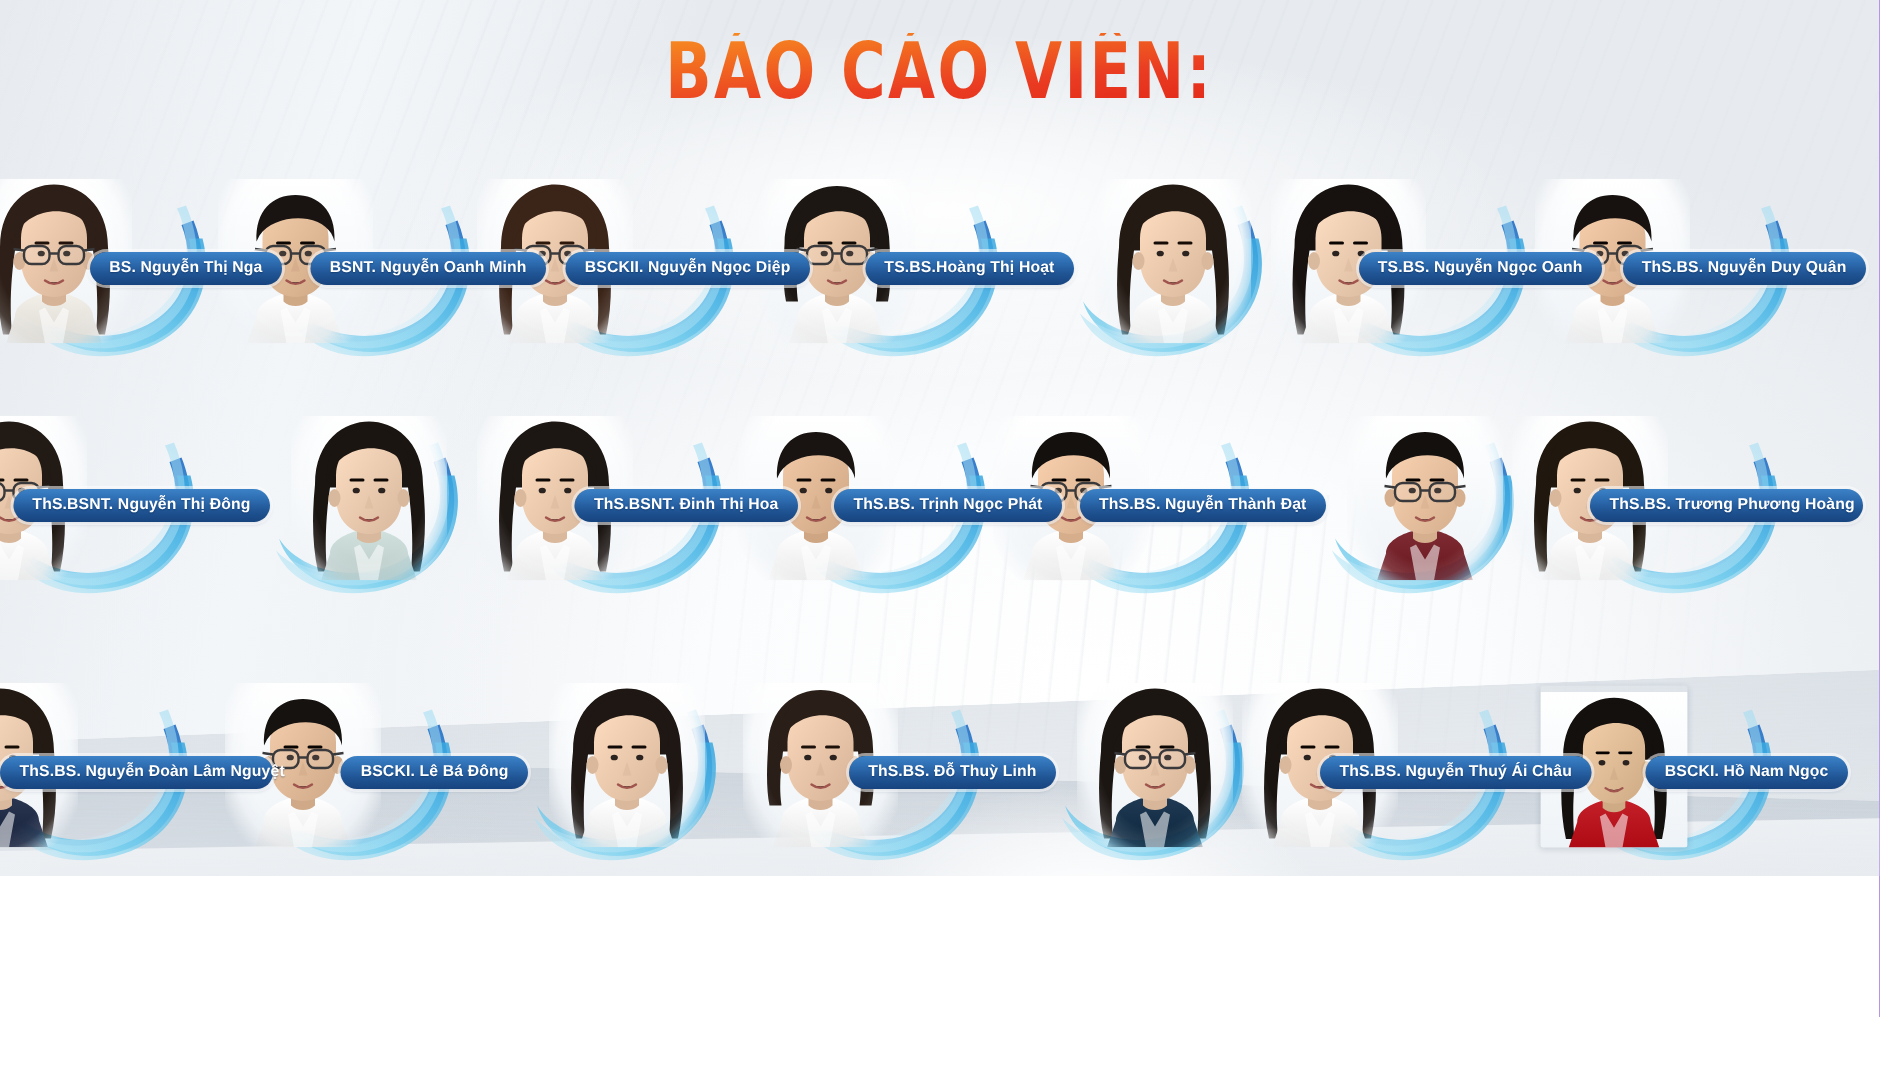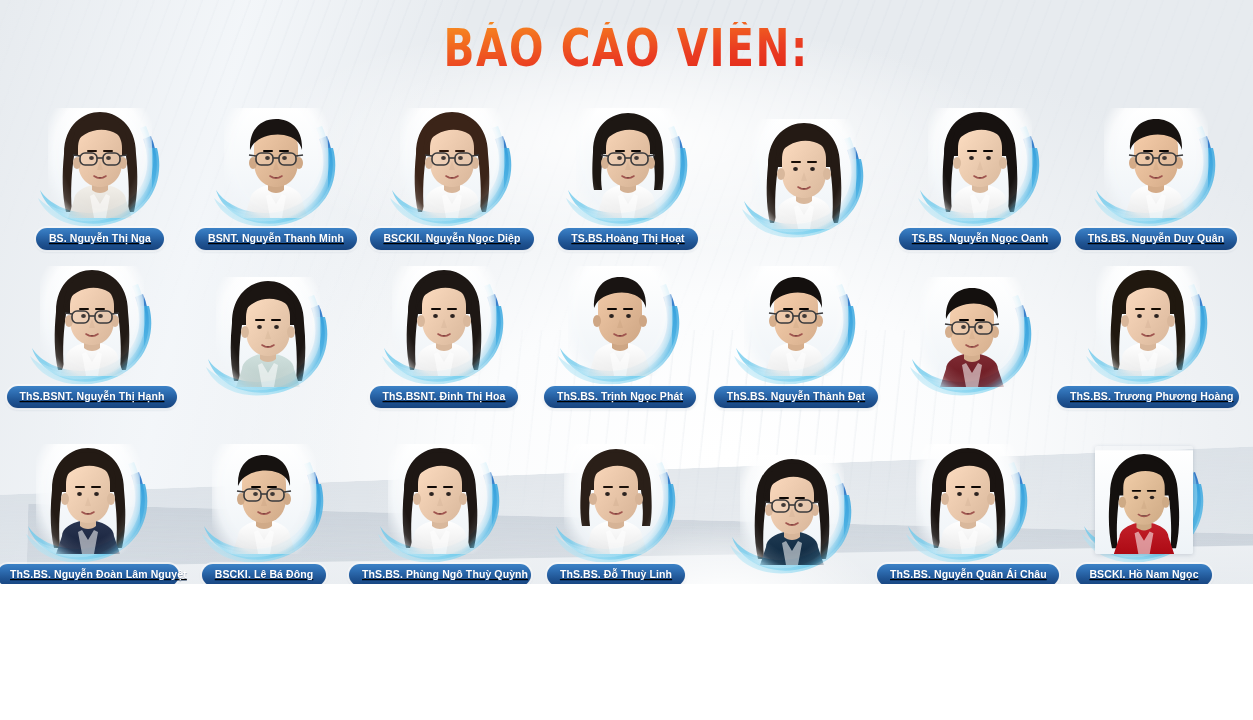--- a/index.html
+++ b/index.html
@@ -142,25 +142,23 @@
   }
   .row-1 { padding-left: 12px; }
   .row-2 { padding-left: 4px; }
   .row-3 { padding-left: 0px; margin-top: 20px; }
   .row-4 { padding-left: 12px; }
 
   .person {
     width: 176px;
     position: relative;
     display: flex;
-    flex-direction: column;
     align-items: center;
-    justify-content: center;
+    justify-content: space-between;
     height: 100%;
-    text-decoration: underline;
   }
 
   
   .portrait {
     position: relative;
     width: 132px;
     height: 116px;
     margin-bottom: 4px;
   }
 
@@ -370,21 +368,21 @@
     <g stroke="#3a3a3c" stroke-width="1.6" fill="rgba(255,255,255,.10)">
       <rect x="32" y="45" width="17" height="12" rx="5"></rect>
       <rect x="55" y="45" width="17" height="12" rx="5"></rect>
       <line x1="49" y1="50" x2="55" y2="50"></line>
       <line x1="32" y1="48" x2="25" y2="47"></line>
       <line x1="72" y1="48" x2="79" y2="47"></line>
     </g>
     <path d="M46 86 L52 96 L58 86 L62 88 L58 110 L46 110 L42 88 Z" fill="#ffffff" opacity=".55"></path>
   </svg></div>
           </div>
-          <div class="pill">BSNT. Nguyễn Thanh Minh</div>
+          <div class="pill">BSNT. Nguyễn Oanh Minh</div>
         </div>
         <div class="person">
           <div class="portrait">
   <svg class="swoosh" viewBox="0 0 140 118">
     <defs>
       <linearGradient id="swg2a" x1="1" y1="0" x2="0.1" y2="1">
         <stop offset="0%" stop-color="#2b6fc4" stop-opacity="0.95"></stop>
         <stop offset="40%" stop-color="#3aa8e0" stop-opacity="0.9"></stop>
         <stop offset="100%" stop-color="#7fd4f0" stop-opacity="0.75"></stop>
       </linearGradient>
@@ -783,21 +781,21 @@
     <g stroke="#3a3a3c" stroke-width="1.6" fill="rgba(255,255,255,.10)">
       <rect x="32" y="45" width="17" height="12" rx="5"></rect>
       <rect x="55" y="45" width="17" height="12" rx="5"></rect>
       <line x1="49" y1="50" x2="55" y2="50"></line>
       <line x1="32" y1="48" x2="25" y2="47"></line>
       <line x1="72" y1="48" x2="79" y2="47"></line>
     </g>
     <path d="M46 86 L52 96 L58 86 L62 88 L58 110 L46 110 L42 88 Z" fill="#ffffff" opacity=".55"></path>
   </svg></div>
           </div>
-          <div class="pill">ThS.BSNT. Nguyễn Thị Hạnh</div>
+          <div class="pill">ThS.BSNT. Nguyễn Thị Đông</div>
         </div>
         <div class="person">
           <div class="portrait">
   <svg class="swoosh" viewBox="0 0 140 118">
     <defs>
       <linearGradient id="swg8a" x1="1" y1="0" x2="0.1" y2="1">
         <stop offset="0%" stop-color="#2b6fc4" stop-opacity="0.95"></stop>
         <stop offset="40%" stop-color="#3aa8e0" stop-opacity="0.9"></stop>
         <stop offset="100%" stop-color="#7fd4f0" stop-opacity="0.75"></stop>
       </linearGradient>
@@ -1380,21 +1378,20 @@
       <ellipse cx="43.5" cy="50" rx="2.4" ry="1.9"></ellipse>
       <ellipse cx="60.5" cy="50" rx="2.4" ry="1.9"></ellipse>
     </g>
     <path d="M52 53 L49 62 L55 62 Z" fill="#d9b89c" opacity=".55"></path>
     <path d="M46 68 Q52 72 58 68 Q52 70.5 46 68 Z" fill="#a9ararar"></path>
     <path d="M46 68 Q52 72.5 58 68" fill="none" stroke="#a0554f" stroke-width="1.6" stroke-linecap="round"></path>
 
     <path d="M46 86 L52 96 L58 86 L62 88 L58 110 L46 110 L42 88 Z" fill="#ffffff" opacity=".55"></path>
   </svg></div>
           </div>
-          <div class="pill">ThS.BS. Phùng Ngô Thuỳ Quỳnh</div>
         </div>
         <div class="person">
           <div class="portrait">
   <svg class="swoosh" viewBox="0 0 140 118">
     <defs>
       <linearGradient id="swg17a" x1="1" y1="0" x2="0.1" y2="1">
         <stop offset="0%" stop-color="#2b6fc4" stop-opacity="0.95"></stop>
         <stop offset="40%" stop-color="#3aa8e0" stop-opacity="0.9"></stop>
         <stop offset="100%" stop-color="#7fd4f0" stop-opacity="0.75"></stop>
       </linearGradient>
@@ -1578,21 +1575,21 @@
       <ellipse cx="43.5" cy="50" rx="2.4" ry="1.9"></ellipse>
       <ellipse cx="60.5" cy="50" rx="2.4" ry="1.9"></ellipse>
     </g>
     <path d="M52 53 L49 62 L55 62 Z" fill="#d9b89c" opacity=".55"></path>
     <path d="M46 68 Q52 72 58 68 Q52 70.5 46 68 Z" fill="#a9ararar"></path>
     <path d="M46 68 Q52 72.5 58 68" fill="none" stroke="#a0554f" stroke-width="1.6" stroke-linecap="round"></path>
 
     <path d="M46 86 L52 96 L58 86 L62 88 L58 110 L46 110 L42 88 Z" fill="#ffffff" opacity=".55"></path>
   </svg></div>
           </div>
-          <div class="pill">ThS.BS. Nguyễn Quân Ái Châu</div>
+          <div class="pill">ThS.BS. Nguyễn Thuý Ái Châu</div>
         </div>
         <div class="person">
           <div class="portrait">
   <svg class="swoosh" viewBox="0 0 140 118">
     <defs>
       <linearGradient id="swg20a" x1="1" y1="0" x2="0.1" y2="1">
         <stop offset="0%" stop-color="#2b6fc4" stop-opacity="0.95"></stop>
         <stop offset="40%" stop-color="#3aa8e0" stop-opacity="0.9"></stop>
         <stop offset="100%" stop-color="#7fd4f0" stop-opacity="0.75"></stop>
       </linearGradient>

